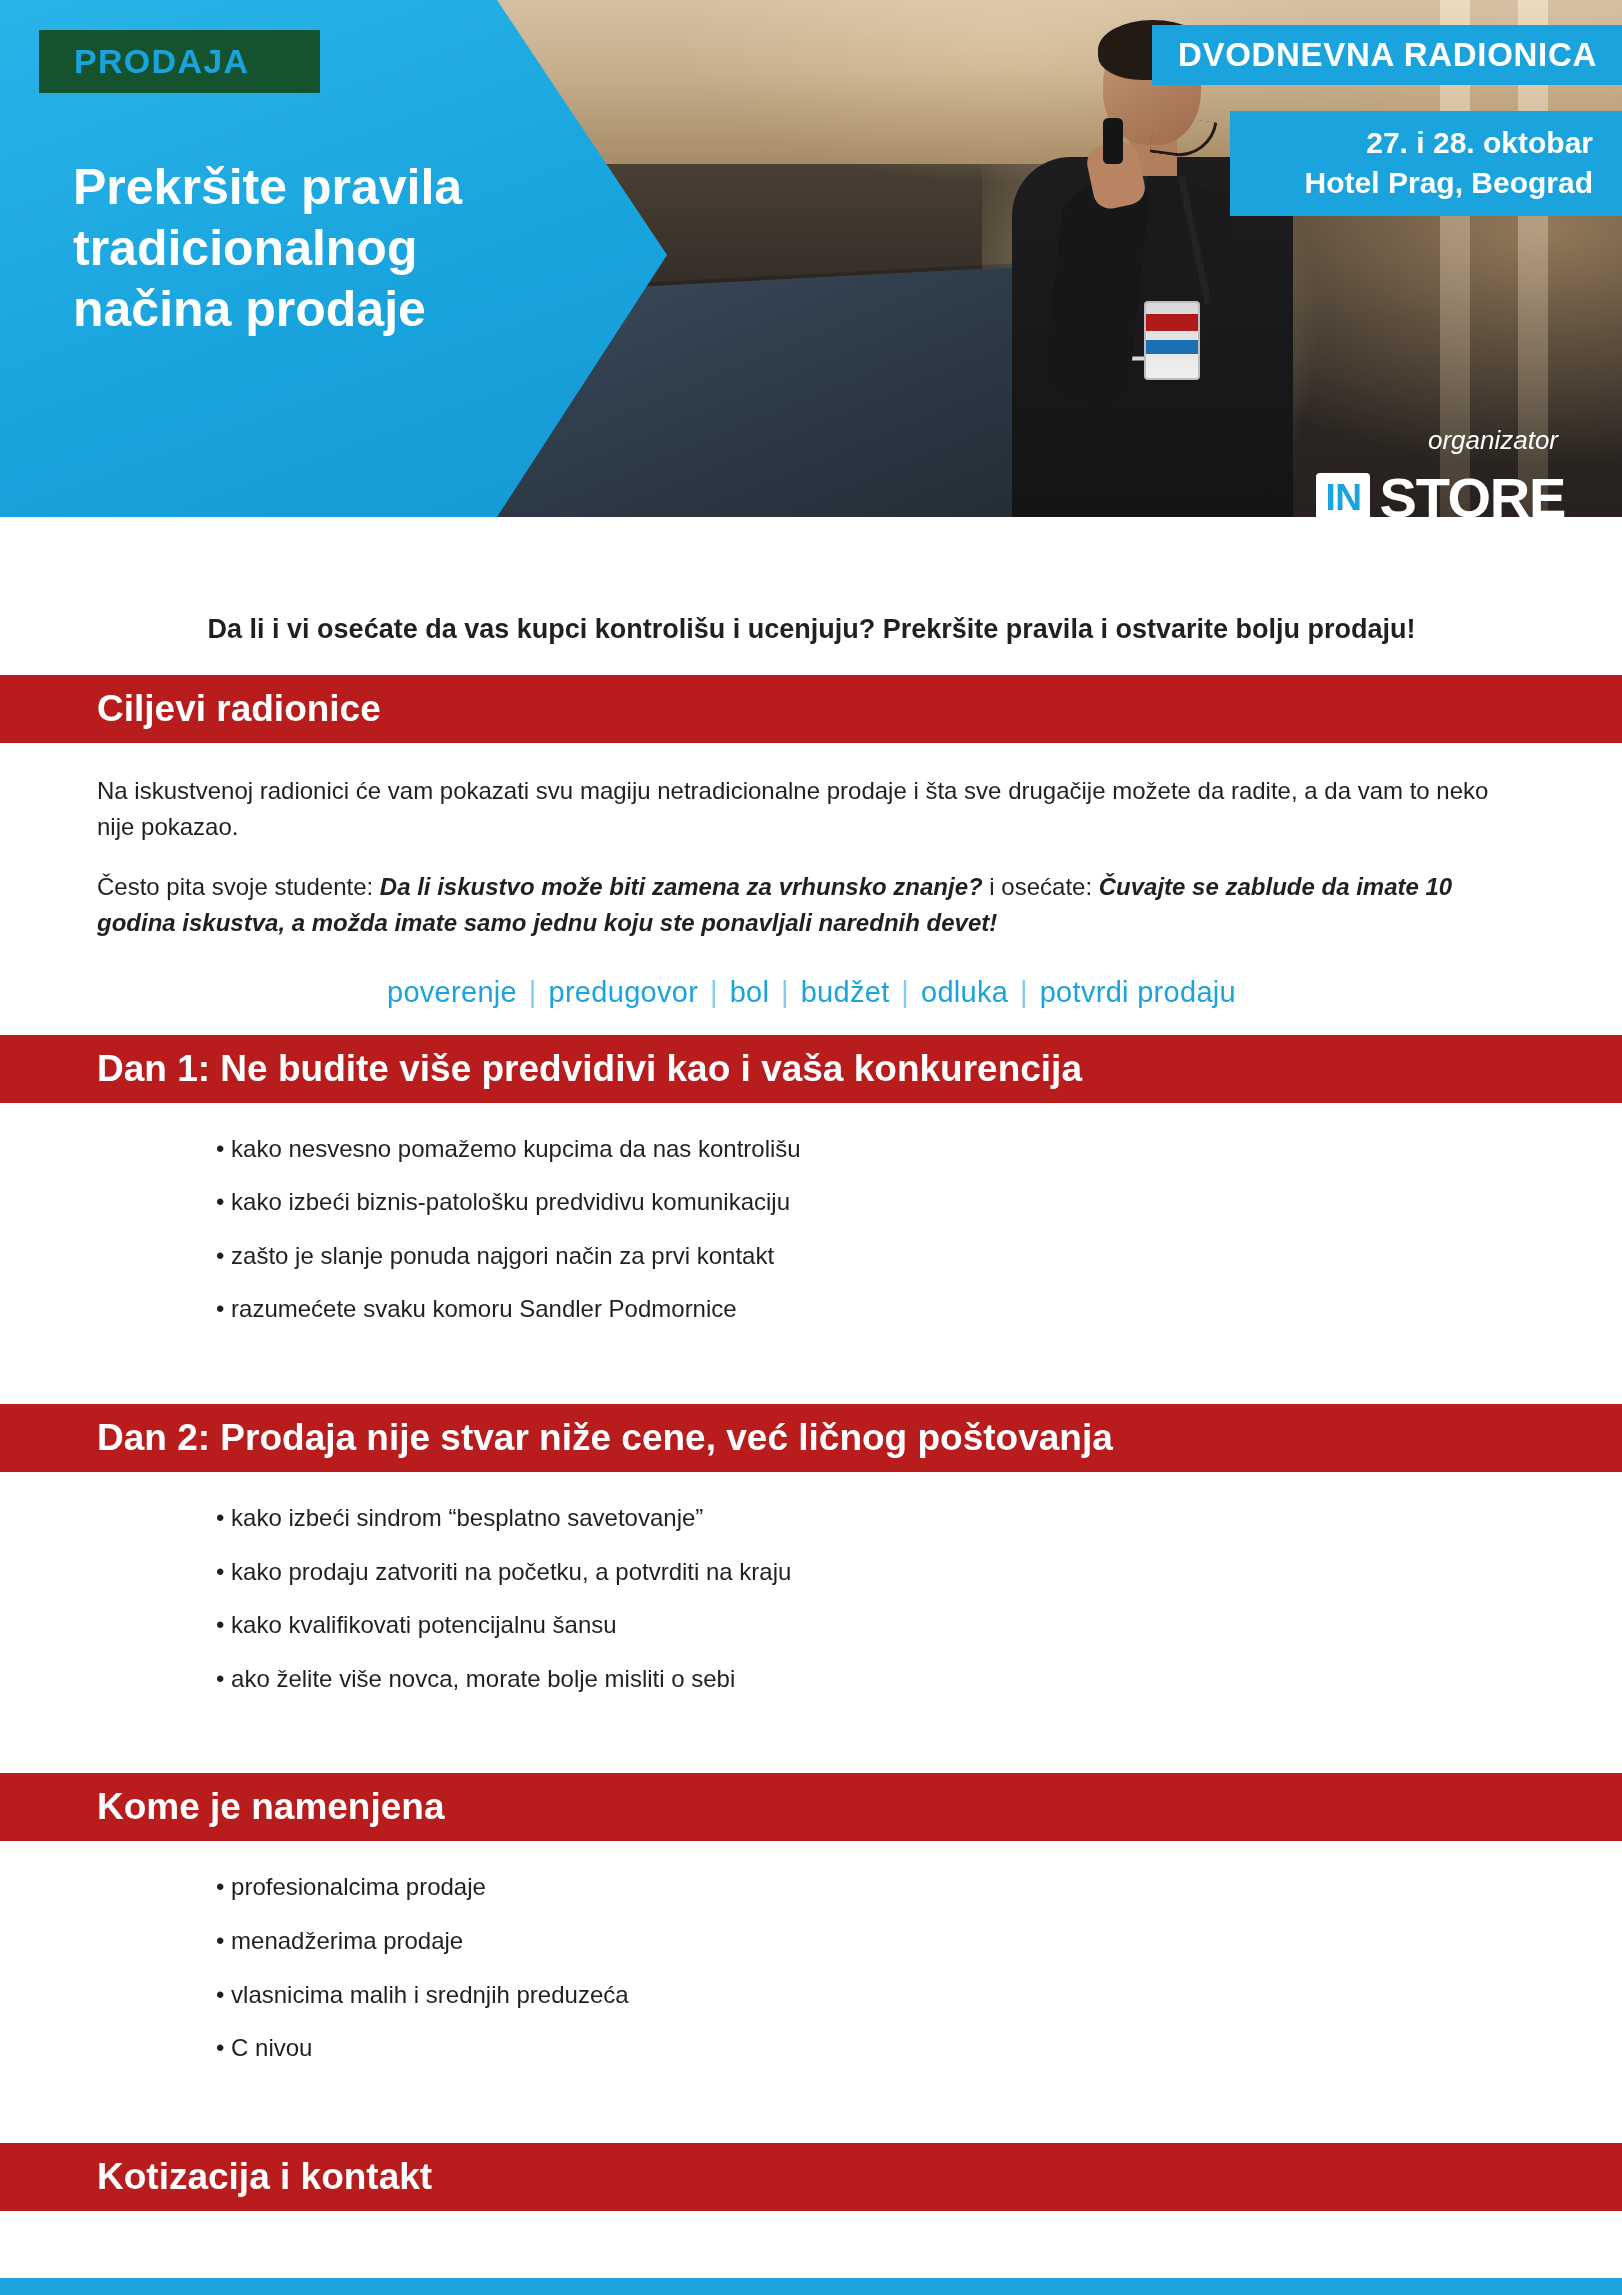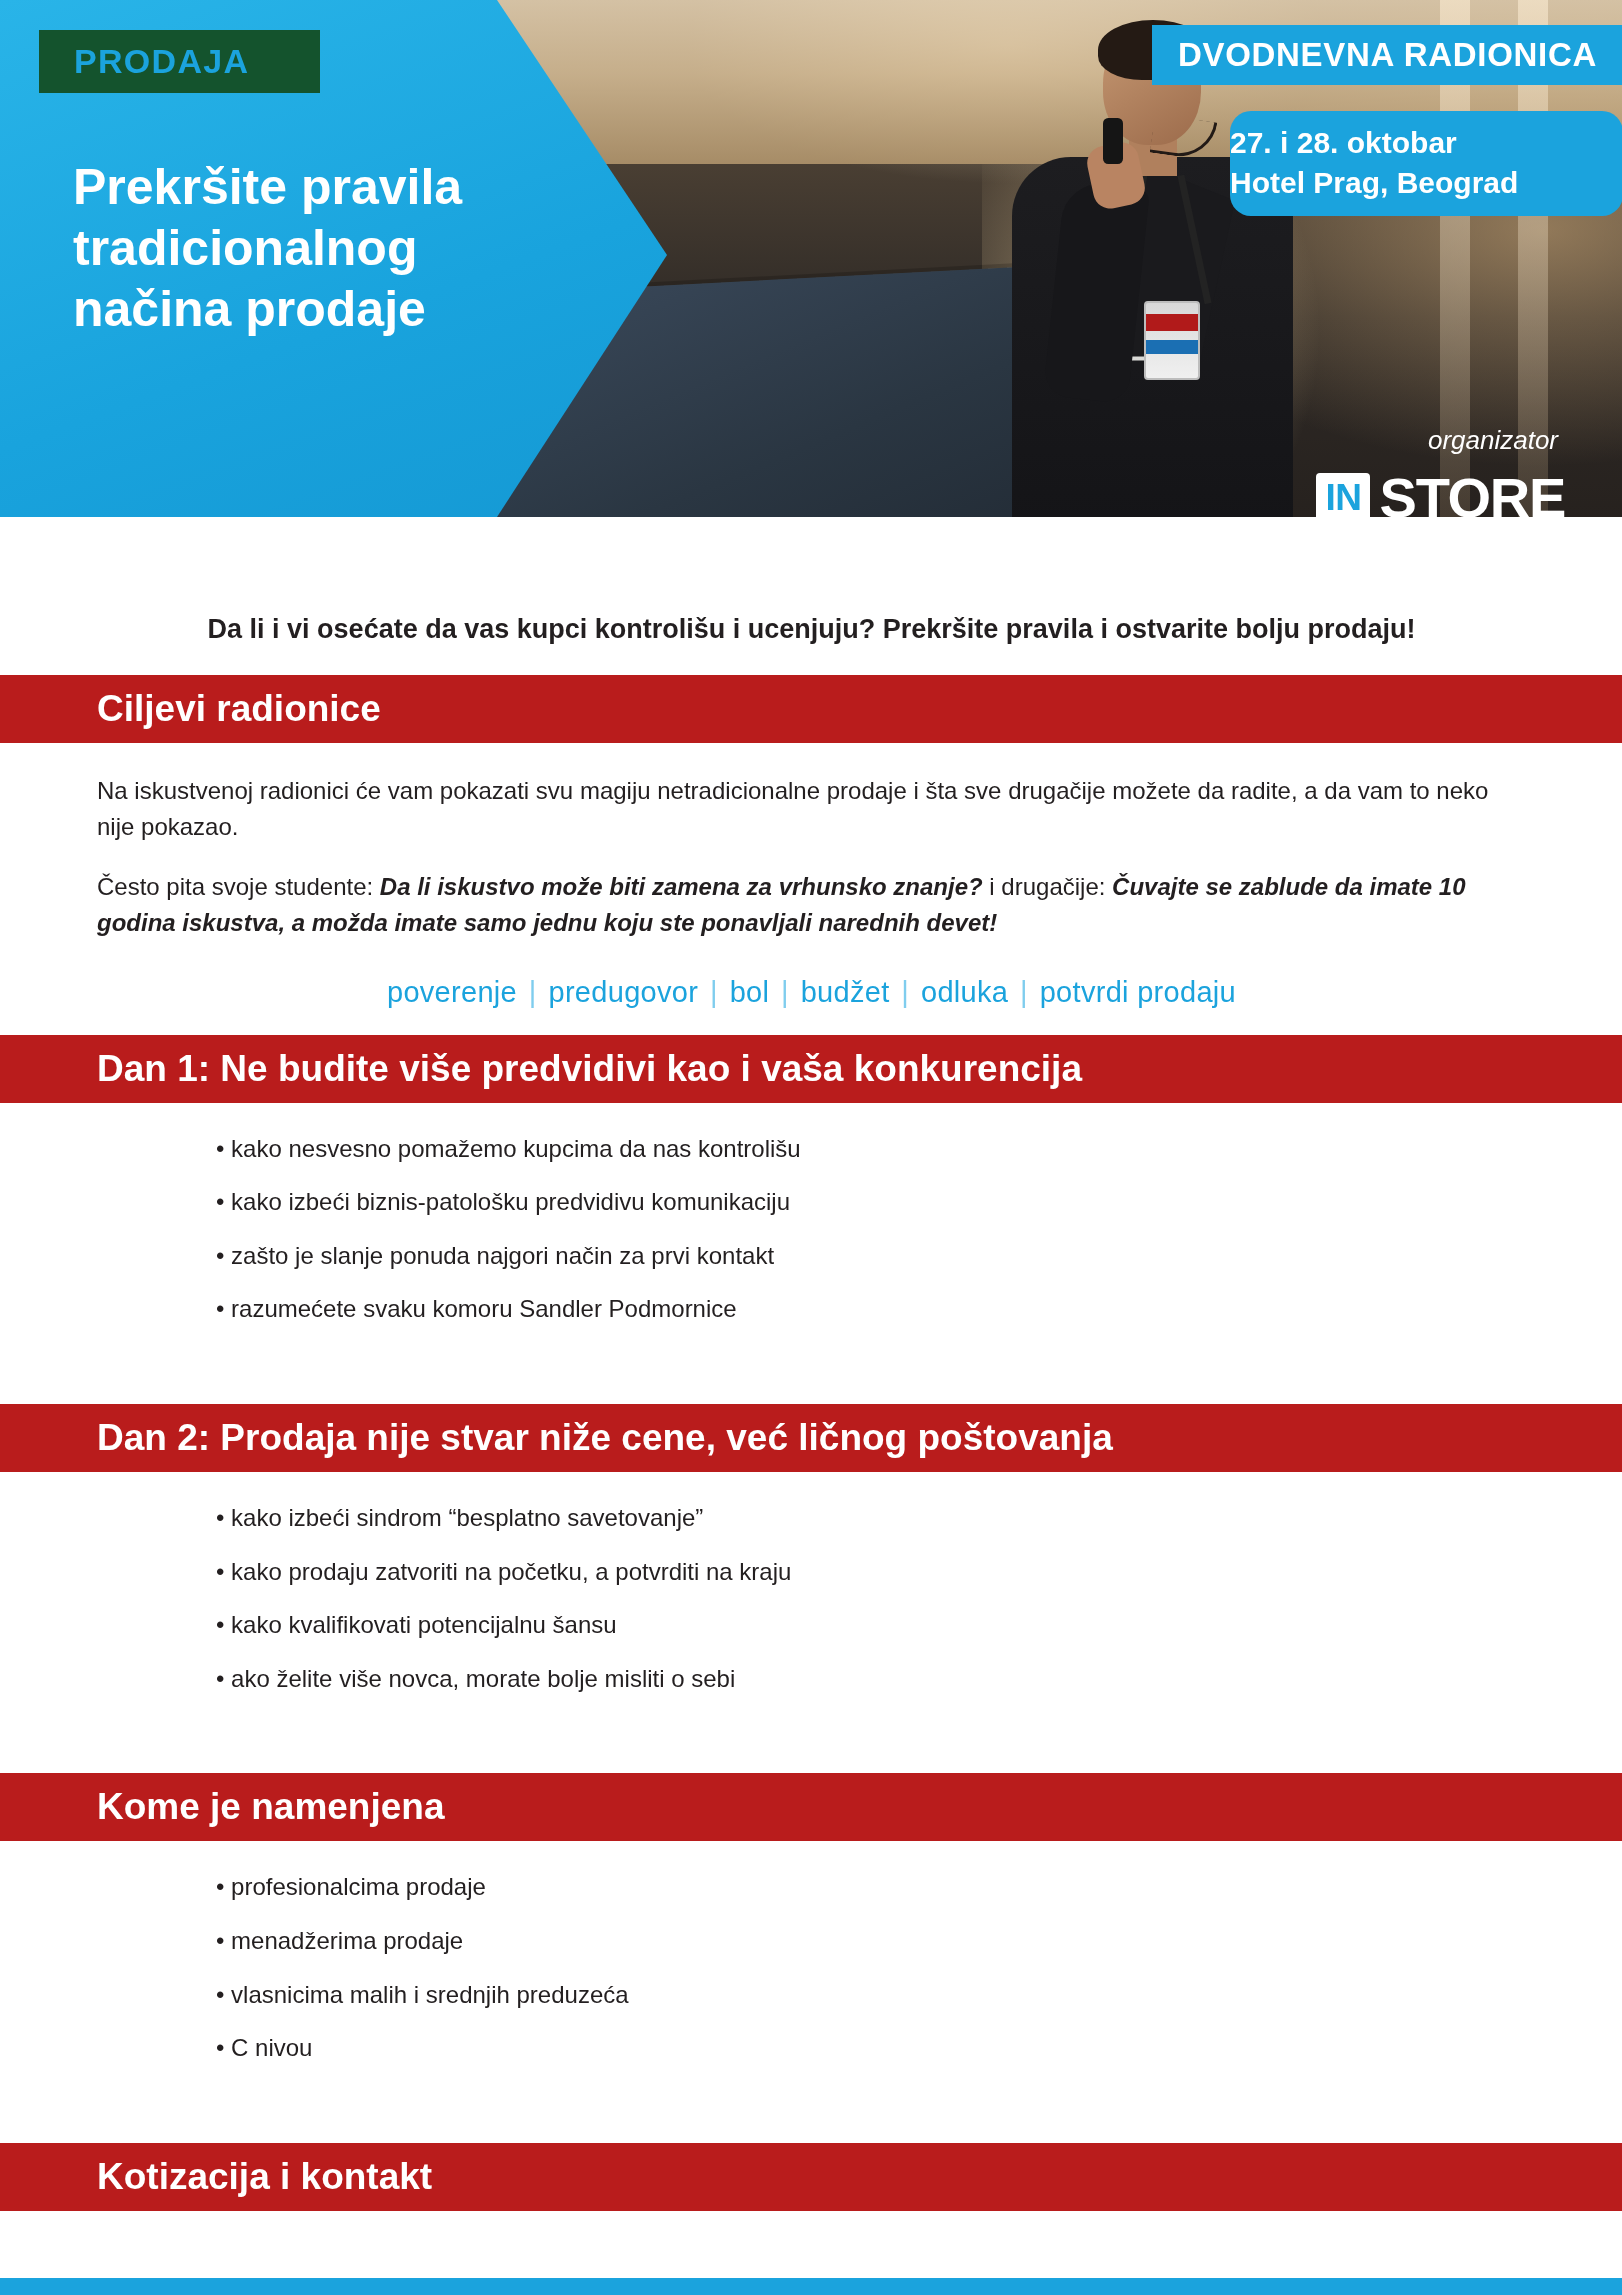--- a/index.html
+++ b/index.html
@@ -135,22 +135,22 @@
     color:#ffffff; font-size:50px; font-weight:bold; line-height:1.22;
   }
 
   .tag-radionica {
     position:absolute; left:1152px; top:25px; width:471px; height:60px;
     background:#1ba3dd; display:flex; align-items:center; justify-content:center;
   }
   .tag-radionica span { color:#fff; font-size:33px; font-weight:bold; letter-spacing:0.7px; }
   .tag-date {
     position:absolute; left:1230px; top:111px; width:393px; height:105px;
-    background:#1ba3dd; color:#fff; padding:11.8px 30px 0 0;
-    font-size:30px; font-weight:bold; line-height:1.34;border-radius:21px;
+    background:#1ba3dd; color:#fff; text-align:right; padding:11.8px 30px 0 0;
+    font-size:30px; font-weight:bold; line-height:1.34;
   }
   .organizator {
     position:absolute; right:65px; top:425px; color:#ffffff;
     font-size:26px; font-style:italic; text-align:right; width:327px;
   }
   .logo-box { position:absolute; right:58px; top:465px; display:flex; align-items:center; }
   .logo-in {
     background:#ffffff; color:#1ba3dd; font-weight:bold; font-size:37px;
     padding:3.9px 9.2px; border-radius:3.9px; margin-right:9.2px; letter-spacing:-0.7px;
   }
@@ -251,21 +251,21 @@
   </div>
 
   <div class="lead">Da li i vi osećate da vas kupci kontrolišu i ucenjuju? Prekršite pravila i ostvarite bolju prodaju!</div>
 
   <div class="band">
     <h2>Ciljevi radionice</h2>
   </div>
   <div class="section-text">
     <p>Na iskustvenoj radionici će vam pokazati svu magiju netradicionalne prodaje i šta sve drugačije možete da radite, a da vam to neko nije pokazao.</p>
     <p>
-      <span>Često pita svoje studente: </span><span class="em">Da li iskustvo može biti zamena za vrhunsko znanje?</span><span> i drugačije: </span><span class="em">Čuvajte se zablude da imate 10 godina iskustva, a možda imate samo jednu koju ste ponavljali narednih devet!</span>
+      <span>Često pita svoje studente: </span><span class="em">Da li iskustvo može biti zamena za vrhunsko znanje?</span><span> i osećate: </span><span class="em">Čuvajte se zablude da imate 10 godina iskustva, a možda imate samo jednu koju ste ponavljali narednih devet!</span>
     </p>
   </div>
   <div class="keywords">
     <span>poverenje</span><span class="sep">|</span><span>predugovor</span><span class="sep">|</span><span>bol</span><span class="sep">|</span><span>budžet</span><span class="sep">|</span><span>odluka</span><span class="sep">|</span><span>potvrdi prodaju</span>
   </div>
 
   <div class="band small-top">
     <h2>Dan 1: Ne budite više predvidivi kao i vaša konkurencija</h2>
   </div>
   <ul class="bullets">

